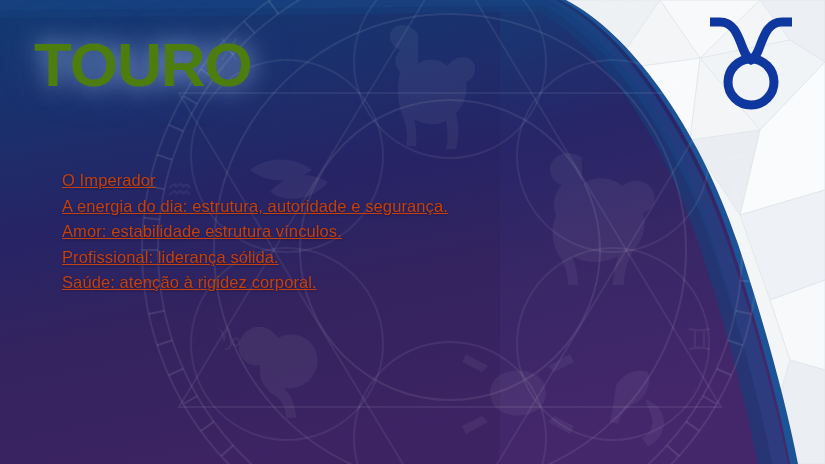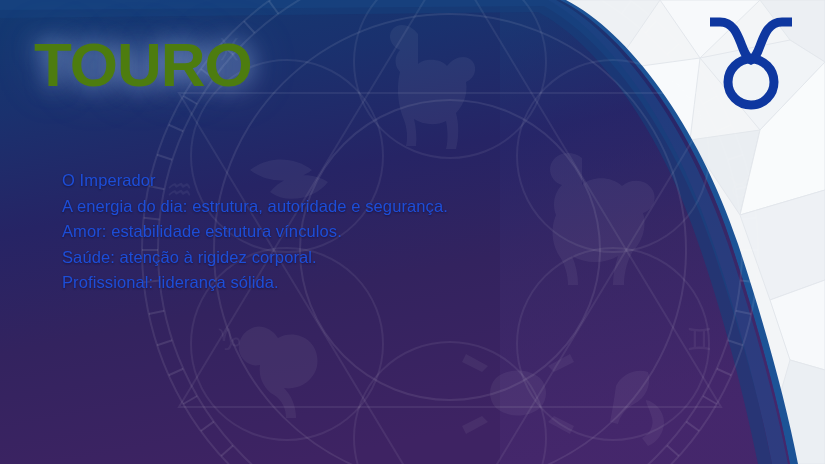--- a/index.html
+++ b/index.html
@@ -76,25 +76,26 @@
                  0 0 46px rgba(150, 190, 255, 0.35);
     white-space: nowrap;
   }
 
   
   .body-copy {
     position: absolute;
     left: 62px;
     top: 168px;
     width: 640px;
-    color: #1d4ed8;
+    color: #c2410c;
     font-size: 16.5px;
     line-height: 25.6px;
     letter-spacing: 0.1px;
     text-shadow: 0 1px 2px rgba(10, 5, 30, 0.45);
+    text-decoration: underline;
   }
   .body-copy p {
     margin: 0;
   }
 
   
   .glyph {
     position: absolute;
     left: 704px;
     top: 14px;
@@ -310,22 +311,22 @@
       </g>
     </svg>
   </div>
 
   <div class="title">TOURO</div>
 
   <div class="body-copy">
     <p>O Imperador</p>
     <p>A energia do dia: estrutura, autoridade e segurança.</p>
     <p>Amor: estabilidade estrutura vínculos.</p>
+    <p>Profissional: liderança sólida.</p>
     <p>Saúde: atenção à rigidez corporal.</p>
-    <p>Profissional: liderança sólida.</p>
   </div>
 
   <div class="glyph">
     <svg viewBox="0 0 94 96" aria-hidden="true">
       <g fill="none" stroke="#0E37A0" stroke-width="9" stroke-linecap="butt">
         <path d="M6,8 L16,8 C30,8 34,22 38,32 C41,40 43,44 47,46
                  C51,44 53,40 56,32 C60,22 64,8 78,8 L88,8"></path>
         <circle cx="47" cy="68" r="23"></circle>
       </g>
     </svg>

